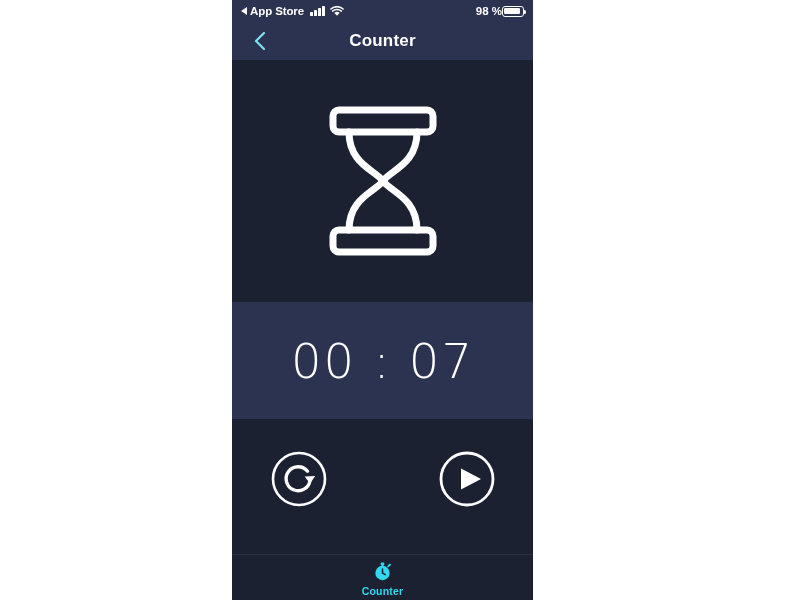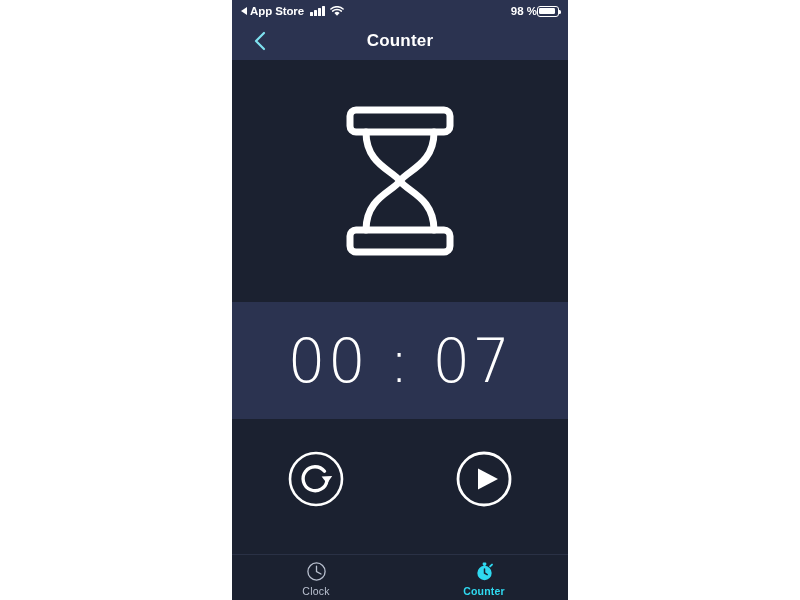--- a/index.html
+++ b/index.html
@@ -12,21 +12,21 @@
   #page {
     position:relative;
     width:800px; height:600px;
     background:#ffffff;
   }
 
   
   .phone {
     position:absolute;
     left:232px; top:0;
-    width:336px; height:600px;
+    width:301px; height:600px;
     background:#1b2130;
     overflow:hidden;
     display:flex;
     flex-direction:column;
   }
 
   
   .statusbar {
     height:22px;
     background:#2b3350;
@@ -124,21 +124,21 @@
   
   .timer-panel {
     flex:0 0 117px;
     background:#2b3350;
     display:flex;
     align-items:center;
     justify-content:center;
   }
   .timer-text {
     color:#ffffff;
-    font-size:60px;
+    font-size:48px;
     font-weight:300;
     letter-spacing:2px;
     font-family:"DejaVu Sans", sans-serif;
     line-height:1;
   }
 
   
   .controls {
     flex:1 1 auto;
     background:#1b2130;
@@ -244,29 +244,20 @@
       <div class="ctrl-btn">
         <svg width="60" height="60" viewBox="0 0 60 60">
           <circle cx="30" cy="30" r="26" fill="none" stroke="#ffffff" stroke-width="2.8"></circle>
           <polygon points="24,19.5 44,30 24,40.5" fill="#ffffff"></polygon>
         </svg>
       </div>
     </div>
 
     <div class="tabbar">
 
-      <div class="tab">
-        <span class="tab-icon">
-          <svg width="21" height="21" viewBox="0 0 21 21">
-            <circle cx="10.5" cy="10.5" r="8.6" fill="none" stroke="#b9c0cf" stroke-width="1.3"></circle>
-            <path d="M10.5 5.2 L10.5 10.5 L15 13" fill="none" stroke="#b9c0cf" stroke-width="1.3" stroke-linecap="round"></path>
-          </svg>
-        </span>
-        <span class="tab-label">Clock</span>
-      </div>
 
 
 
       <div class="tab active">
         <span class="tab-icon">
           <svg width="21" height="21" viewBox="0 0 21 21">
             <circle cx="10.5" cy="12" r="7.2" fill="#2fd9f0"></circle>
             <rect x="8.7" y="1.6" width="3.6" height="2.6" rx="0.8" fill="#2fd9f0"></rect>
             <rect x="9.5" y="3.8" width="2" height="2.2" fill="#2fd9f0"></rect>
             <path d="M16.1 5.4 L18.0 3.6" stroke="#2fd9f0" stroke-width="1.9" stroke-linecap="round"></path>

